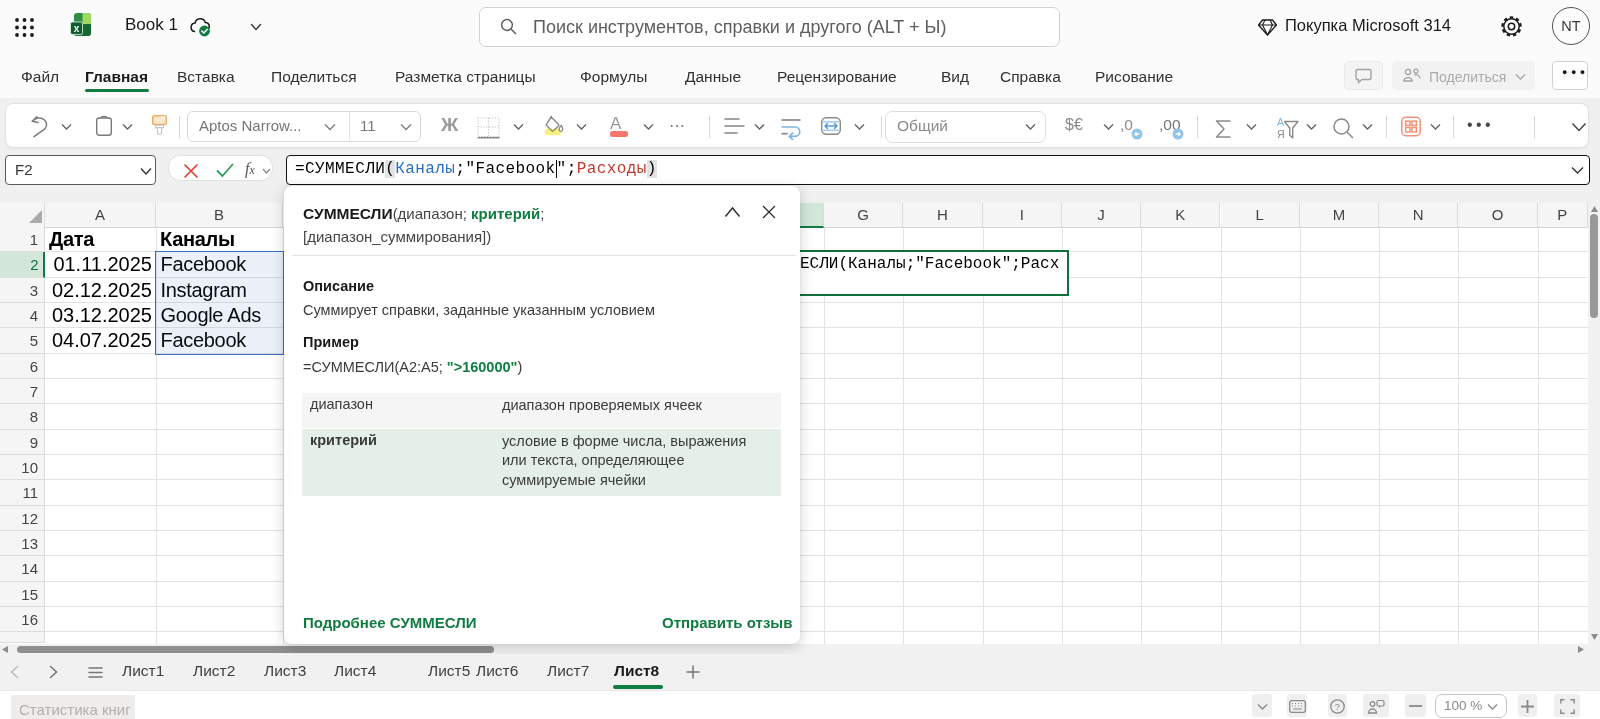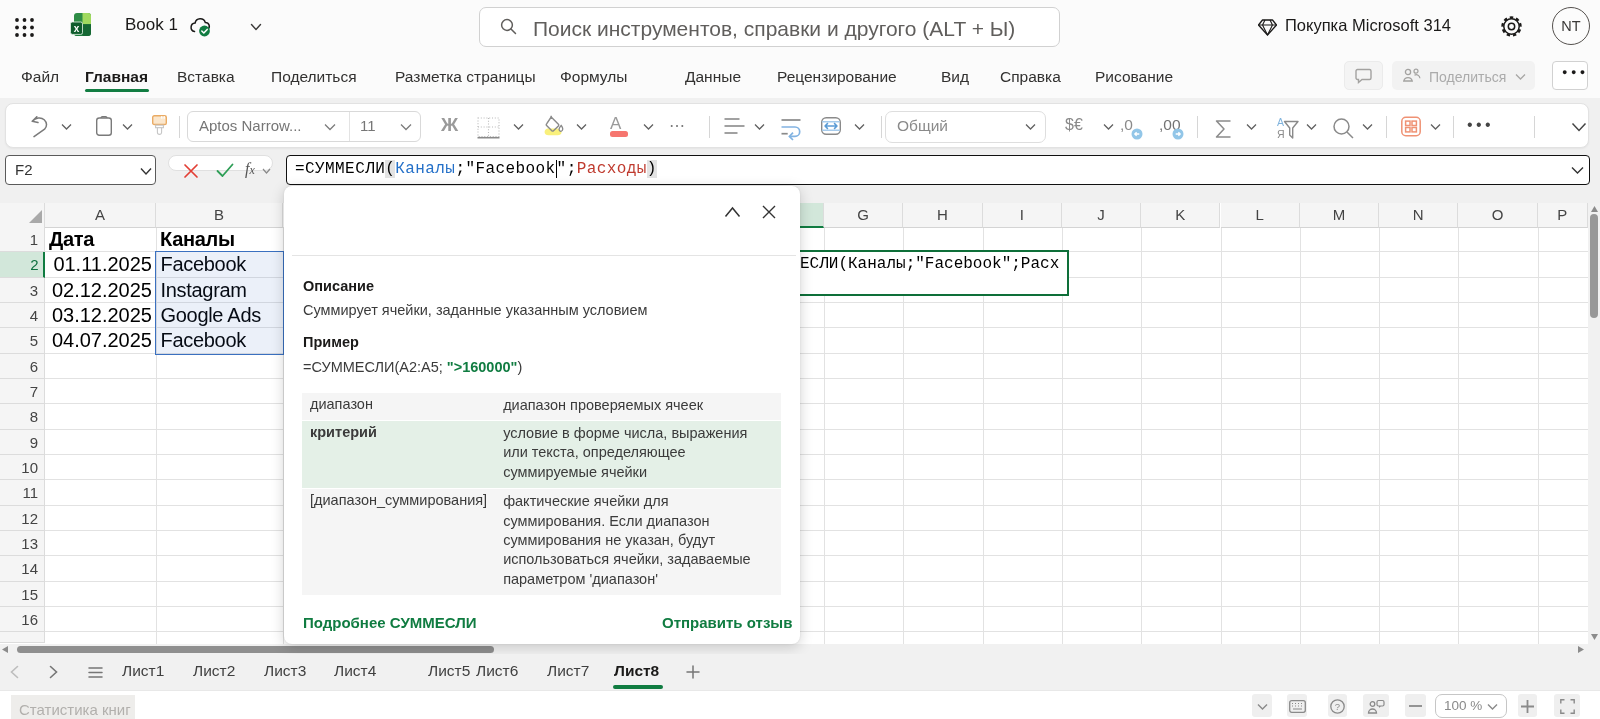--- a/index.html
+++ b/index.html
@@ -11,21 +11,21 @@
 
 #topbar{left:0;top:0;width:1600px;height:55px;background:#fbfbfb}
 #menubar{left:0;top:55px;width:1600px;height:43px;background:#fbfbfb}
 .mitem{position:absolute;top:13px;font-size:15.5px;color:#323130;white-space:nowrap}
 #grayzone{left:0;top:98px;width:1600px;height:105px;background:#f0f0f0}
 #ribbon{position:absolute;left:5px;top:5px;width:1584px;height:45px;background:#fff;border:1px solid #e2e2e2;border-radius:8px;box-shadow:0 1px 2px rgba(0,0,0,.05)}
 .chev{position:absolute}
 .sep{position:absolute;top:12px;width:1px;height:22px;background:#d6d6d6}
 
 #namebox{position:absolute;left:5px;top:57px;width:151px;height:30px;background:#fff;border:1px solid #5a5a5a;border-radius:4px}
-#fxbox{position:absolute;left:168px;top:57px;width:105px;height:16px;background:#fff;border:1px solid #e0e0e0;border-radius:12px}
+#fxbox{position:absolute;left:168px;top:57px;width:105px;height:26px;background:#fff;border:1px solid #e0e0e0;border-radius:12px}
 #finput{position:absolute;left:286px;top:56.5px;width:1304px;height:30px;background:#fff;border:1.5px solid #111;border-radius:4px}
 
 .colh{position:absolute;top:0;height:24.5px;background:#f5f5f5;border-right:1px solid #dcdcdc;border-bottom:1px solid #d4d4d4;color:#444;font-size:15px;text-align:center;line-height:24px}
 .rowh{position:absolute;left:0;width:45px;background:#f5f5f5;border-right:1px solid #dcdcdc;border-bottom:1px solid #dcdcdc;color:#444;font-size:15px;text-align:right;padding-right:6px}
 .vline{position:absolute;width:1px;background:#e2e2e2}
 .cell{position:absolute;font-size:20px;letter-spacing:-.3px;color:#000;white-space:nowrap}
 
 #popup{left:284px;top:186px;width:516px;height:458px;background:#fff;border-radius:8px;box-shadow:0 3px 14px rgba(0,0,0,.18),0 0 2px rgba(0,0,0,.10);font-size:14.5px;color:#333}
 
 #tabbar{left:0;top:654px;width:1600px;height:36px;background:#f1f1f1}
@@ -75,21 +75,21 @@
   </svg>
   <svg class="abs" style="left:250px;top:23px" width="12" height="9" viewBox="0 0 12 9">
       <path d="M1.5 1.5 L6 6.5 L10.5 1.5" stroke="#3b3a39" stroke-width="1.4" fill="none" stroke-linecap="round" stroke-linejoin="round"></path>
     </svg>
 
   <div class="abs" style="left:479px;top:7px;width:581px;height:40px;background:#fff;border:1px solid #d1d1d1;border-radius:7px"></div>
   <svg class="abs" style="left:500px;top:18px" width="17" height="17" viewBox="0 0 17 17">
       <circle cx="7" cy="7" r="5.4" fill="none" stroke="#605e5c" stroke-width="1.5"></circle>
       <path d="M11 11 L15.5 15.5" stroke="#605e5c" stroke-width="1.5" stroke-linecap="round"></path>
     </svg>
-  <div class="abs" style="left:533px;top:17px;font-size:21px;color:#605e5c">Поиск инструментов, справки и другого (ALT + Ы)</div>
+  <div class="abs" style="left:533px;top:17px;font-size:18px;color:#605e5c">Поиск инструментов, справки и другого (ALT + Ы)</div>
 
   <svg class="abs" style="left:1258px;top:19px" width="19" height="17" viewBox="0 0 19 17">
     <path d="M4.5 1 h10 l4 5 l-9 10 l-9-10 z" fill="none" stroke="#1b1a19" stroke-width="1.3" stroke-linejoin="round"></path>
     <path d="M.5 6 h18 M7 1 l-2.5 5 l5 10 l5-10 L12 1" fill="none" stroke="#1b1a19" stroke-width="1.1" stroke-linejoin="round"></path>
   </svg>
   <div class="abs" style="left:1285px;top:16px;font-size:16.5px;color:#1b1a19">Покупка Microsoft 314</div>
 
   <svg class="abs" style="left:1501px;top:16px" width="21" height="21" viewBox="0 0 21 21">
     <circle cx="10.5" cy="10.5" r="7.7" fill="none" stroke="#1b1a19" stroke-width="1.5"></circle>
     <circle cx="10.5" cy="10.5" r="3.2" fill="none" stroke="#1b1a19" stroke-width="1.5"></circle>
@@ -98,21 +98,21 @@
   <div class="abs" style="left:1552px;top:7px;width:38px;height:38px;border:1.5px solid #55514e;border-radius:50%;background:#fcfcfc"></div>
   <div class="abs" style="left:1552px;top:18px;width:38px;text-align:center;font-size:14.5px;color:#3b3a39">NT</div>
 </div>
 <div class="abs" id="menubar">
   <div class="mitem" style="left:21px">Файл</div>
   <div class="mitem" style="left:85px;font-weight:bold;color:#1b1a19">Главная</div>
   <div class="abs" style="left:85px;top:34px;width:64px;height:3px;background:#127d42;border-radius:2px"></div>
   <div class="mitem" style="left:177px">Вставка</div>
   <div class="mitem" style="left:271px">Поделиться</div>
   <div class="mitem" style="left:395px">Разметка страницы</div>
-  <div class="mitem" style="left:560px">Формулы</div>
+  <div class="mitem" style="left:580px">Формулы</div>
   <div class="mitem" style="left:685px">Данные</div>
   <div class="mitem" style="left:777px">Рецензирование</div>
   <div class="mitem" style="left:941px">Вид</div>
   <div class="mitem" style="left:1000px">Справка</div>
   <div class="mitem" style="left:1095px">Рисование</div>
 
   <div class="abs" style="left:1344px;top:6px;width:39px;height:29px;background:#f4f4f4;border:1px solid #ebebeb;border-radius:5px"></div>
   <svg class="abs" style="left:1355px;top:13px" width="17" height="16" viewBox="0 0 17 16">
       <path d="M2.5 1.5 h12 a1.5 1.5 0 0 1 1.5 1.5 v7 a1.5 1.5 0 0 1-1.5 1.5 h-7.5 l-3.5 3 v-3 h-1 a1.5 1.5 0 0 1-1.5-1.5 v-7 a1.5 1.5 0 0 1 1.5-1.5 z" fill="none" stroke="#a3a2a0" stroke-width="1.4"></path>
     </svg>
@@ -392,45 +392,42 @@
 <div class="abs" id="hscroll" style="left:0;top:643.5px;width:1588px;height:11px;background:#f1f1f1">
 <svg class="abs" style="left:2px;top:2px" width="6" height="7" viewBox="0 0 6 7">
       <path d="M6 0 L0 3.5 L6 7 z" fill="#8b8b8b"></path>
     </svg>
 <div class="abs" style="left:17px;top:2px;width:477px;height:7px;background:#8f8f8f;border-radius:3.5px"></div>
 <svg class="abs" style="left:1578px;top:2px" width="6" height="7" viewBox="0 0 6 7">
       <path d="M0 0 L6 3.5 L0 7 z" fill="#8b8b8b"></path>
     </svg>
 </div>
 <div class="abs" id="popup">
+  <div class="abs" style="left:19px;top:16px;width:400px;font-size:15px;line-height:23px;color:#454545"><b style="color:#1b1a19;font-size:15.5px">СУММЕСЛИ</b>(диапазон; <b style="color:#107c41">критерий</b>;<br>[диапазон_суммирования])</div>
   <svg class="abs" style="left:440px;top:20px" width="17" height="12" viewBox="0 0 17 12">
       <path d="M1.5 10.5 L8.5 2 L15.5 10.5" stroke="#333" stroke-width="1.5" fill="none"></path>
     </svg>
   <svg class="abs" style="left:478px;top:19px" width="14" height="14" viewBox="0 0 14 14">
       <path d="M1 1 L13 13 M13 1 L1 13" stroke="#333" stroke-width="1.4"></path>
     </svg>
   <div class="abs" style="left:8px;top:68.5px;width:504px;height:1px;background:#e4e4e4"></div>
   <div class="abs" style="left:19px;top:92px;font-weight:bold;color:#1b1a19">Описание</div>
-  <div class="abs" style="left:19px;top:116px;color:#3b3b3b">Суммирует ячейки, заданные указанным условием</div>
+  <div class="abs" style="left:19px;top:116px;color:#3b3b3b">Суммирует справки, заданные указанным условием</div>
   <div class="abs" style="left:19px;top:148px;font-weight:bold;color:#1b1a19">Пример</div>
   <div class="abs" style="left:19px;top:173px;color:#3b3b3b">=СУММЕСЛИ(A2:A5; <b style="color:#107c41">"&gt;160000"</b>)</div>
   <div class="abs" style="left:18px;top:206px;width:479px">
     <table style="border-collapse:separate;border-spacing:0 1px;width:100%;font-size:14.5px;color:#3b3b3b">
       <tbody>
           <tr style="background:#f5f5f5">
-            <td style="width:192px;vertical-align:top;padding:3px 8px 8px">диапазон</td>
+            <td style="width:192px;vertical-align:top;padding:3px 8px 16px">диапазон</td>
             <td style="vertical-align:top;padding:3px 8px 4px;line-height:19.4px">диапазон проверяемых ячеек</td>
           </tr>
       <tr style="background:#e4f0e7">
             <td style="vertical-align:top;padding:3px 8px 6px;font-weight:bold">критерий</td>
             <td style="vertical-align:top;padding:3px 8px 6px;line-height:19.4px">условие в форме числа, выражения<br>или текста, определяющее<br>суммируемые ячейки</td>
-          </tr>
-      <tr style="background:#f5f5f5">
-            <td style="vertical-align:top;padding:3px 8px 6px">[диапазон_суммирования]</td>
-            <td style="vertical-align:top;padding:3px 8px 6px;line-height:19.4px">фактические ячейки для<br>суммирования. Если диапазон<br>суммирования не указан, будут<br>использоваться ячейки, задаваемые<br>параметром 'диапазон'</td>
           </tr>
     </tbody>
       </table>
   </div>
   <div class="abs" style="left:19px;top:428px;font-size:15px;font-weight:bold;color:#107c41">Подробнее СУММЕСЛИ</div>
   <div class="abs" style="left:378px;top:428px;font-size:15px;font-weight:bold;color:#107c41">Отправить отзыв</div>
 </div>
 <div class="abs" id="tabbar">
   <svg class="abs" style="left:10px;top:11px" width="9" height="14" viewBox="0 0 9 14">
       <path d="M7.5 1.5 L1.5 7 L7.5 12.5" stroke="#bdbdbd" stroke-width="1.6" fill="none" stroke-linecap="round"></path>

